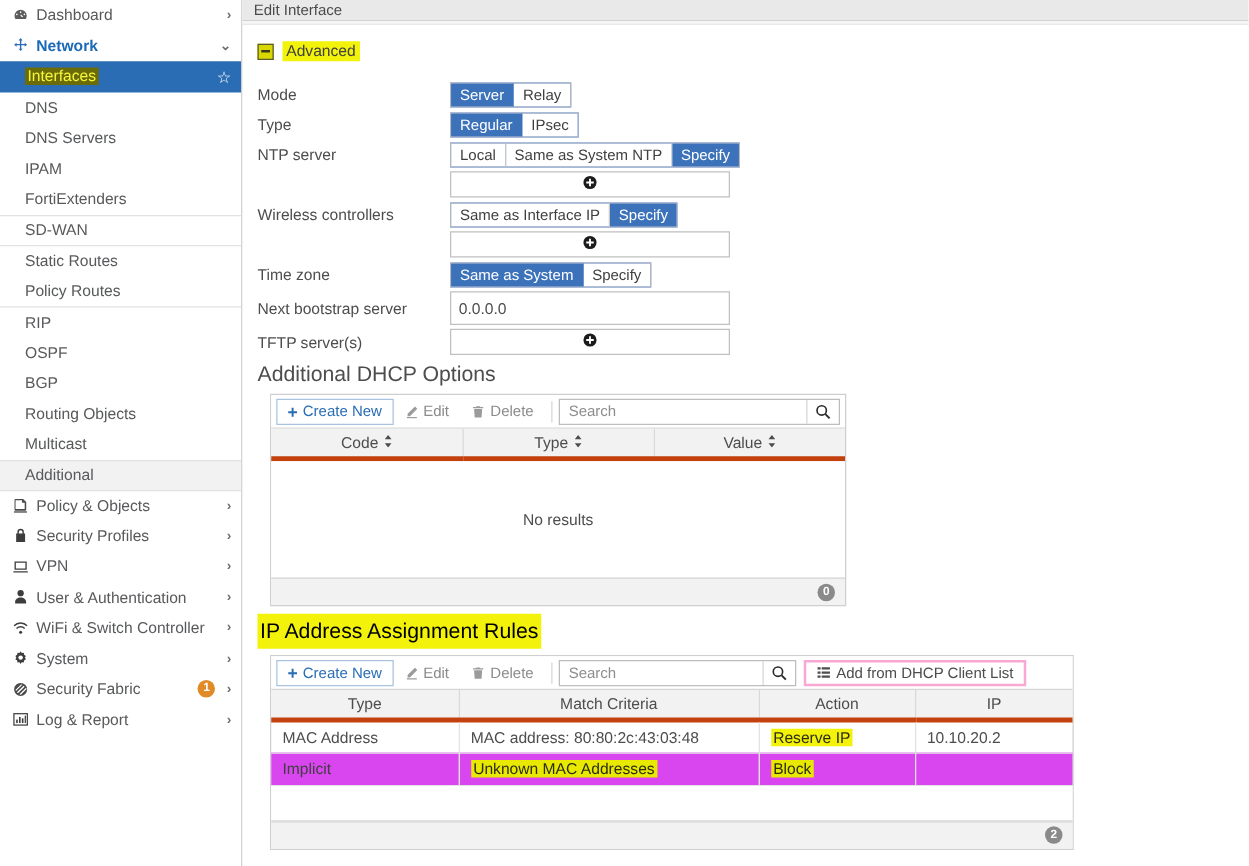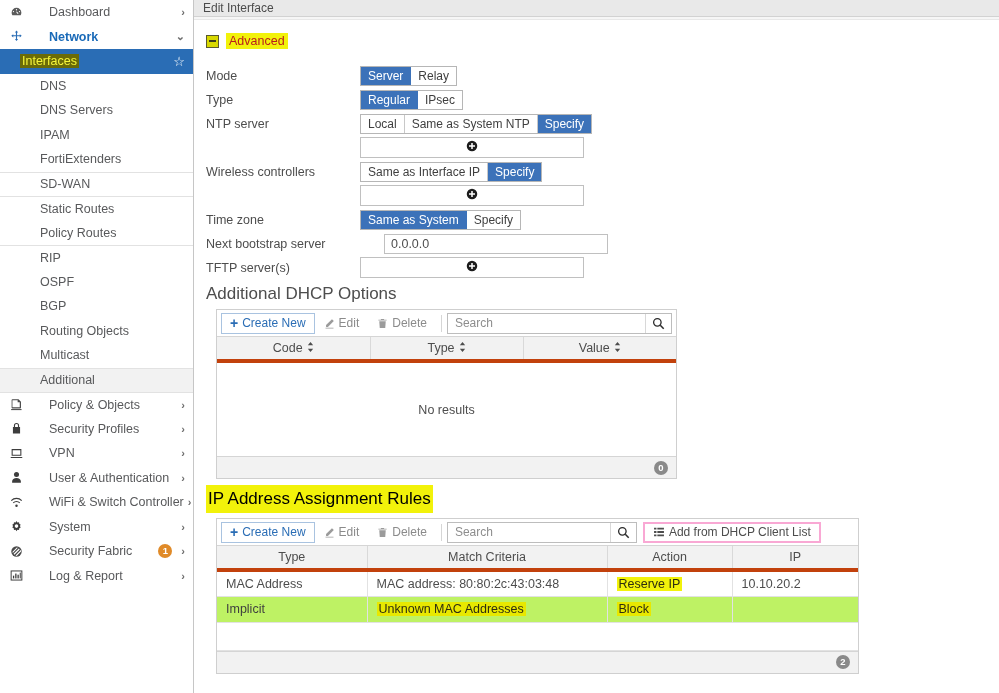--- a/index.html
+++ b/index.html
@@ -34,21 +34,21 @@
   .nav-item.group { color: #58595b; }
   .nav-item.group.open { color: #1a6ab8; font-weight: bold; }
   .nav-item .ic {
     width: 17px; flex: 0 0 17px;
     display: inline-flex; align-items: center; justify-content: flex-start;
     color: #5b5b5b;
     font-size: 11px;
     line-height: 1;
   }
   .nav-item .ic svg { display: block; }
-  .nav-item .lbl { flex: 1 1 auto; padding-left: 2px; margin-left: 20px; }
+  .nav-item .lbl { flex: 1 1 auto; padding-left: 2px; }
   .nav-item .chev {
     flex: 0 0 auto; font-size: 11px; color: #6d6d6d;
     font-weight: bold; padding-left: 4px;
   }
   .nav-item.sub { padding-left: 20px; }
   .nav-item.sub .lbl { padding-left: 0; }
   .nav-item.sep-top { border-top: 1px solid #e2e2e2; }
   .nav-item.shaded { background: #f2f2f2; }
   .nav-item.selected { background: #2a6db5; color: #ffffff; }
   .hl-label {
@@ -106,21 +106,21 @@
     border: 1px solid #5a5a2e;
     background: #d8d800;
     display: inline-flex; align-items: center; justify-content: center;
     margin-right: 7px;
     flex: 0 0 13px;
   }
   .section-head .toggle i {
     display: block; width: 7px; height: 2px; background: #3a3a1a;
   }
   .section-head .ttl {
-    font-size: 12.5px; color: #b91c1c;
+    font-size: 12.5px; color: #404040;
     background: #f2f20a;
     padding: 1px 3px;
   }
 
   
   .form {
     margin-top: 14px;
     padding-left: 12px;
   }
   .frow { display: flex; align-items: center; min-height: 21px; margin-bottom: 3px; }
@@ -148,26 +148,26 @@
   
   .addbox {
     width: 224px; height: 21px;
     border: 1px solid #c0c0c0;
     background: #ffffff;
     display: flex; align-items: center; justify-content: center;
     margin-bottom: 3px;
   }
   .plus-ic { display:block; }
   .txtbox {
-    width: 224px; height: 20px;
+    width: 224px; height: 27px;
     border: 1px solid #c0c0c0;
     background: #ffffff;
     display: flex; align-items: center;
     padding-left: 6px;
-    font-size: 12.5px; color: #4d4d4d; margin-left: 24px;
+    font-size: 12.5px; color: #4d4d4d;
   }
   .sub-indent { margin-left: 154px; }
 
   .plain-label { font-size: 17px; color: #4d4d4d; margin: 6px 0 0 12px; }
   .plain-label.hl { display:inline-block; background:#f2f20a; color:#000000; padding:4px 2px; }
 
   
   .tbl-wrap { border: 1px solid #cfcfcf; background: #ffffff; }
   .tbar {
     display: flex; align-items: center;
@@ -221,21 +221,21 @@
   table.grid th:last-child { border-right: none; }
   table.grid td {
     border-right: 1px solid #e2e2e2;
     border-bottom: 1px solid #e2e2e2;
     font-size: 12.5px;
     color: #4d4d4d;
     height: 26px;
     padding: 0 9px;
   }
   table.grid td:last-child { border-right: none; }
-  tr.implicit td { background: #bef264; color: #3f3f3f; }
+  tr.implicit td { background: #d946ef; color: #3f3f3f; }
   .sortic { display: inline-block; margin-left: 4px; vertical-align: middle; }
   .cell-hl { background: #f2f20a; color: #2d2d10; padding: 0 2px; }
   tr.implicit .cell-hl { background: #e8e800; }
   .noresults {
     height: 93px;
     display: flex; align-items: center; justify-content: center;
     font-size: 12.5px; color: #4d4d4d;
     background: #ffffff;
   }
   .tfoot {

